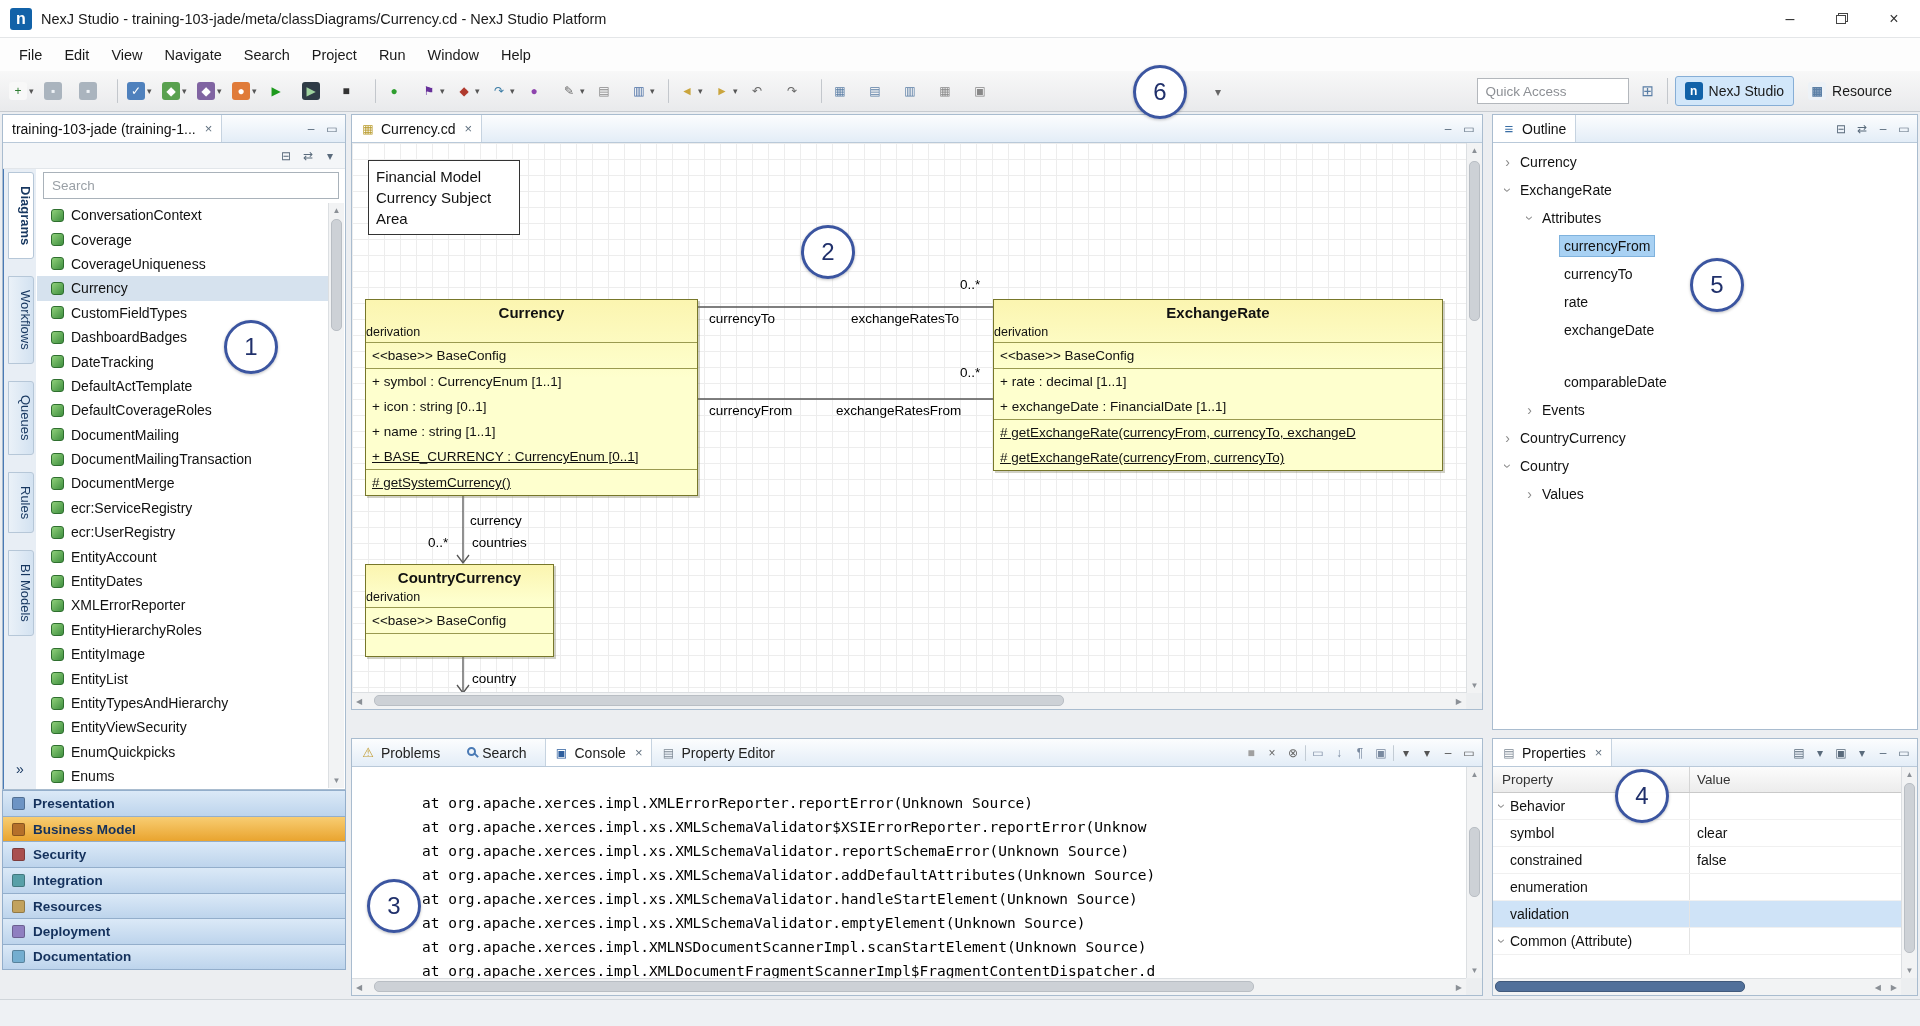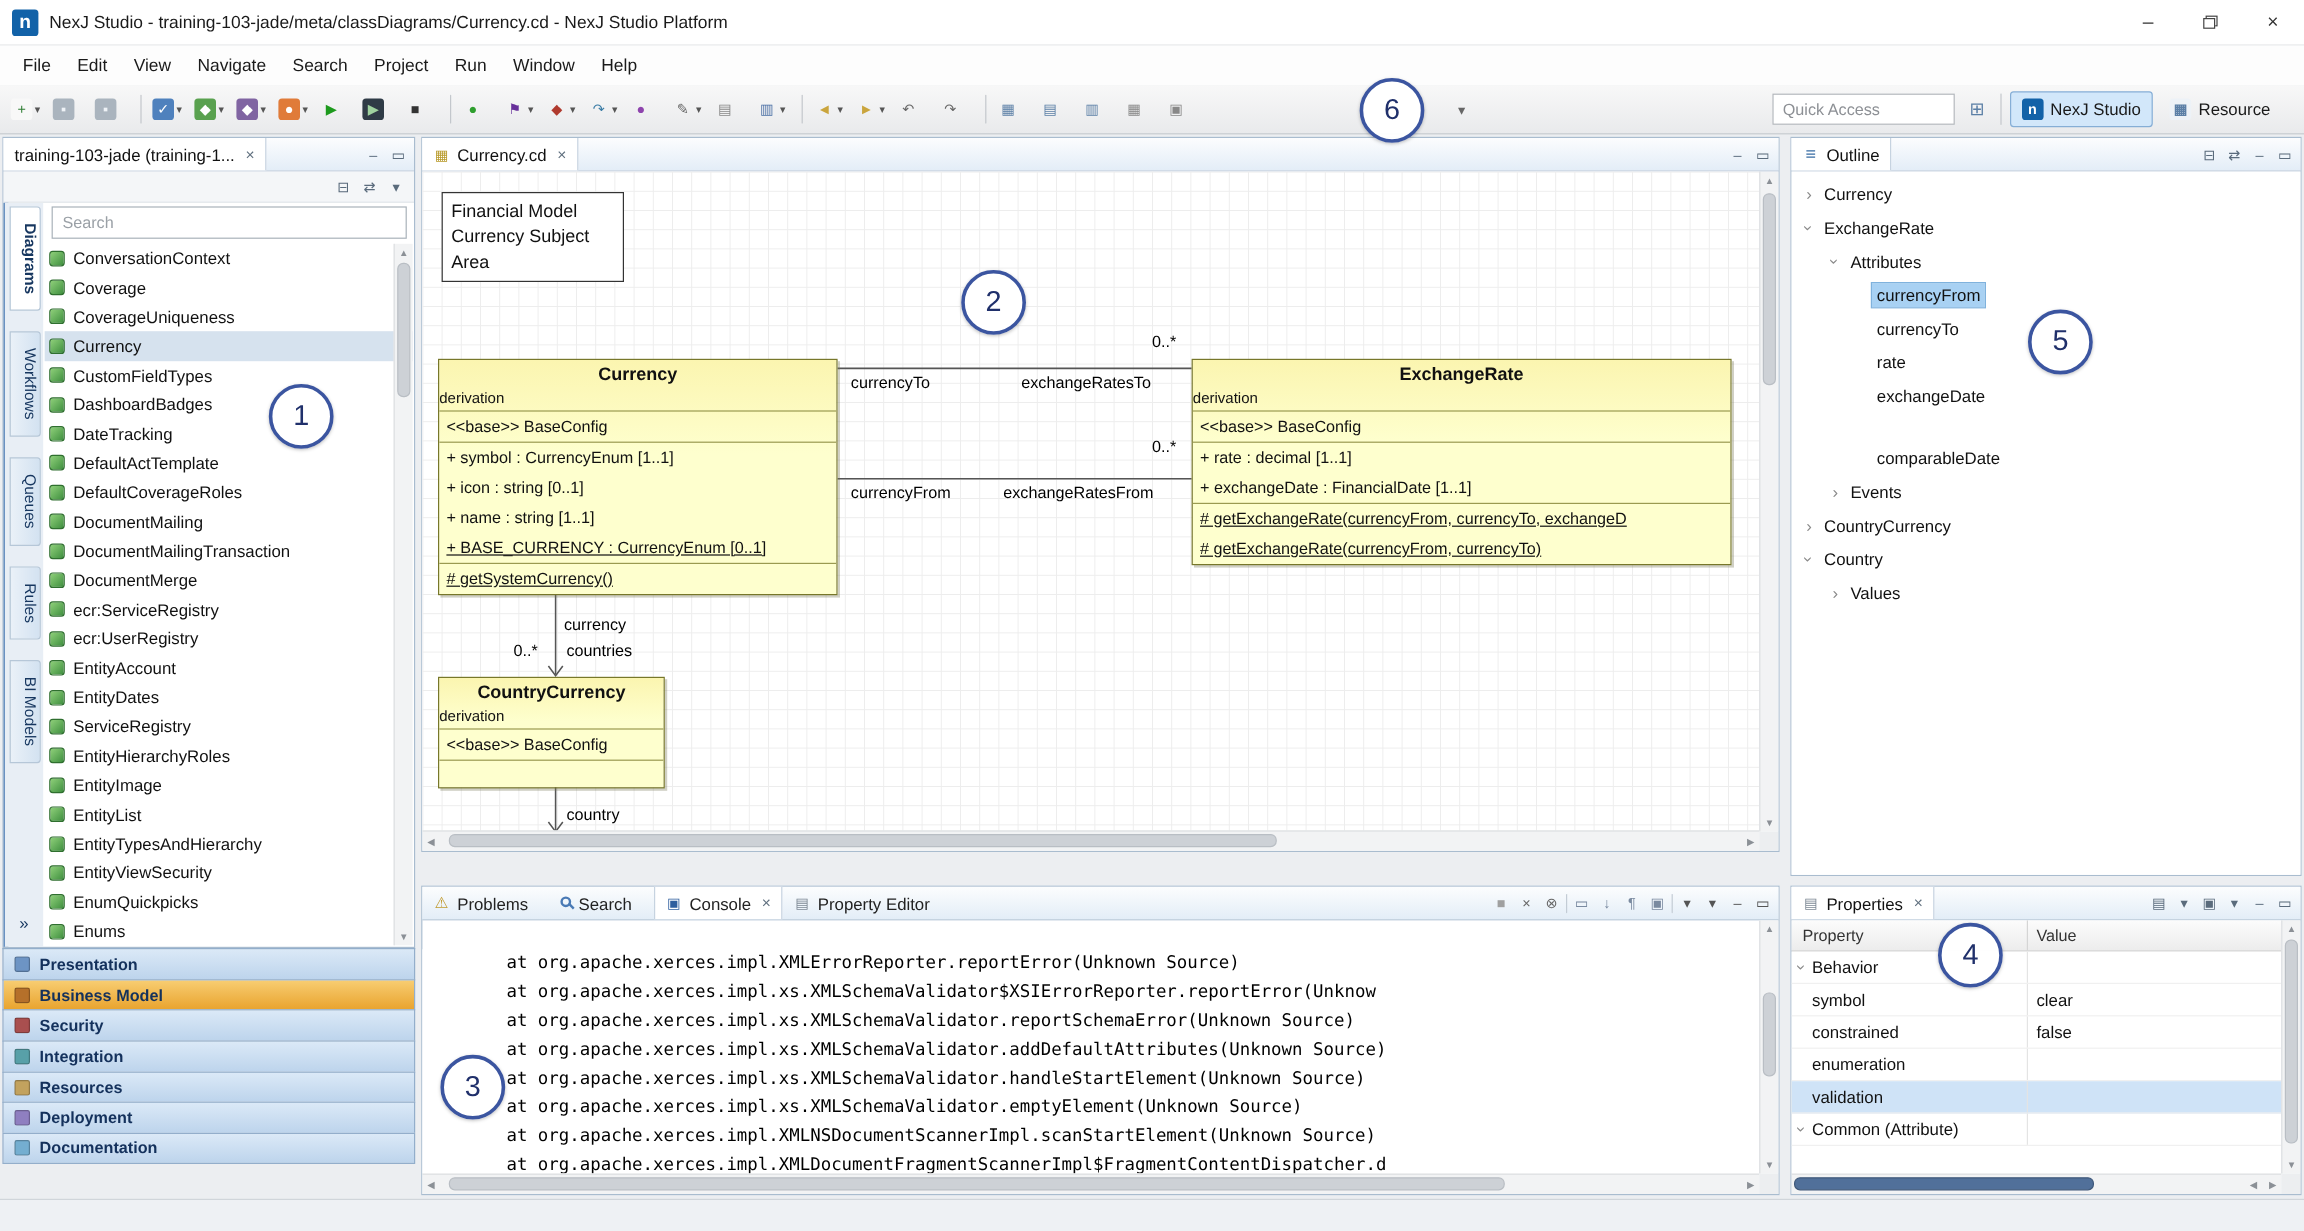--- a/index.html
+++ b/index.html
@@ -90,21 +90,21 @@
 
   
   .explorer { left:2px; top:114px; width:344px; height:676px; }
   .exp-subbar { position:absolute; left:0; top:28px; right:0; height:26px;
     display:flex; align-items:center; justify-content:flex-end; gap:4px; padding-right:6px;
     background:#f4f6f8; border-bottom:1px solid #e2e6ea; }
   .search-input { position:absolute; left:40px; top:57px; width:296px; height:27px;
     border:1px solid #a9b2ba; padding:0 8px; font-size:13.5px; font-family:"Liberation Sans",sans-serif; }
   .search-input::placeholder { color:#9aa0a6; }
   .exp-list { position:absolute; left:34px; top:88px; right:1px; bottom:1px; overflow:hidden; background:#fff; }
-  .exp-item { height:24.4px; display:flex; align-items:center; gap:7px; padding-left:4px;
+  .exp-item { height:24.4px; display:flex; align-items:center; gap:7px; padding-left:14px;
     font-size:14px; white-space:nowrap; }
   .exp-item.selected { background:#d6e2ee; }
   .cls-icon { width:13px; height:13px; border-radius:3px; flex:0 0 13px;
     background:linear-gradient(135deg,#8fd07a,#3f8f3f); border:1px solid #2f6f2f; }
   .exp-list .vscroll { right:0; top:0; bottom:0; }
   .strip { position:absolute; left:1px; top:54px; width:32px; bottom:0;
     display:flex; flex-direction:column; align-items:center; background:#e8eef5; }
   .strip-accent { position:absolute; left:0; top:54px; width:4px; bottom:0; background:#4a7ab5; }
   .vtab { writing-mode:vertical-rl; padding:13px 0; margin:3px 0 14px 2px; width:26px; text-align:center;
     font-size:13px; color:#16365f; background:linear-gradient(90deg,#eaf1f8,#d3e2f1);
@@ -598,21 +598,21 @@
             <span>EntityAccount</span>
           </div>
         
           <div class="exp-item">
             <span class="cls-icon"></span>
             <span>EntityDates</span>
           </div>
         
           <div class="exp-item">
             <span class="cls-icon"></span>
-            <span>ServiceRegistry</span>
+            <span>XMLErrorReporter</span>
           </div>
         
           <div class="exp-item">
             <span class="cls-icon"></span>
             <span>EntityHierarchyRoles</span>
           </div>
         
           <div class="exp-item">
             <span class="cls-icon"></span>
             <span>EntityImage</span>

